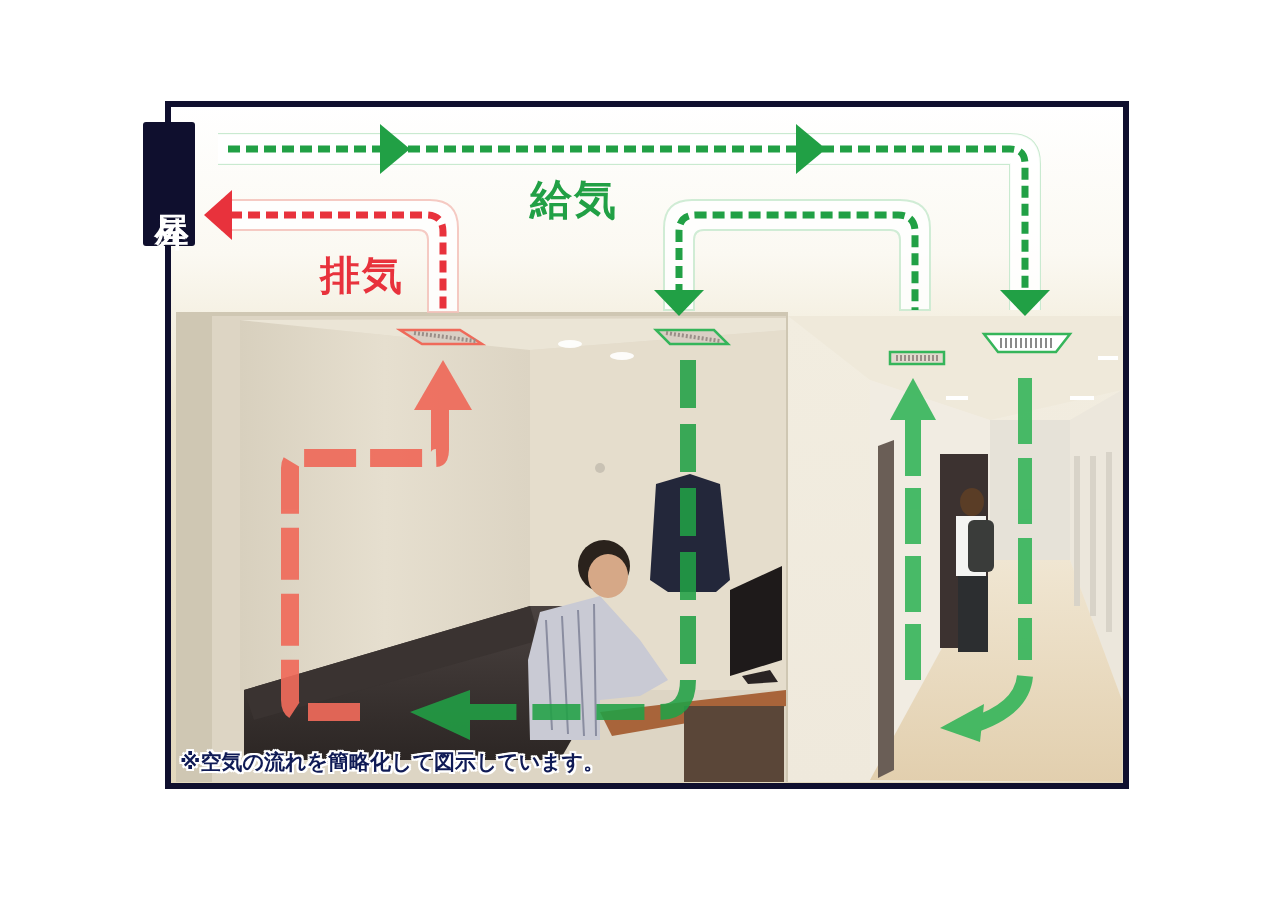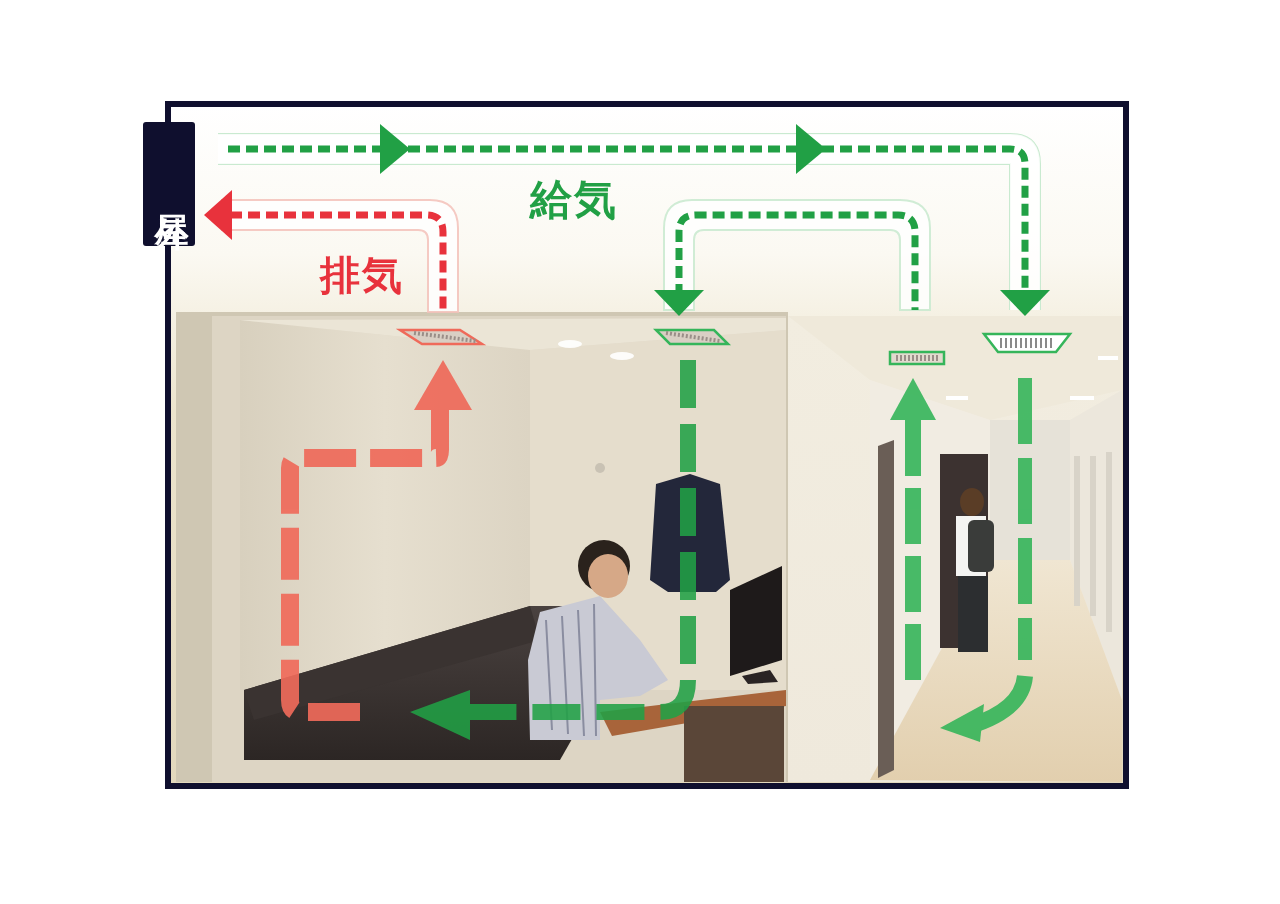--- a/index.html
+++ b/index.html
@@ -159,13 +159,14 @@
       <path d="M913,680 L913,420" fill="none" stroke="#35b55a" stroke-width="16" stroke-dasharray="56,12"></path>
       <polygon points="890,420 913,378 936,420" fill="#35b55a"></polygon>
     </g>
 
     <path d="M168,104 L1126,104 L1126,786 L168,786 Z" fill="none" stroke="#0f0f2e" stroke-width="6"></path>
   </svg>
 
   <div class="label-outdoor">屋外</div>
   <div class="label-exhaust">排気</div>
   <div class="label-supply">給気</div>
+  <div class="note">※空気の流れを簡略化して図示しています。</div>
 </div>
 
 </body></html>

